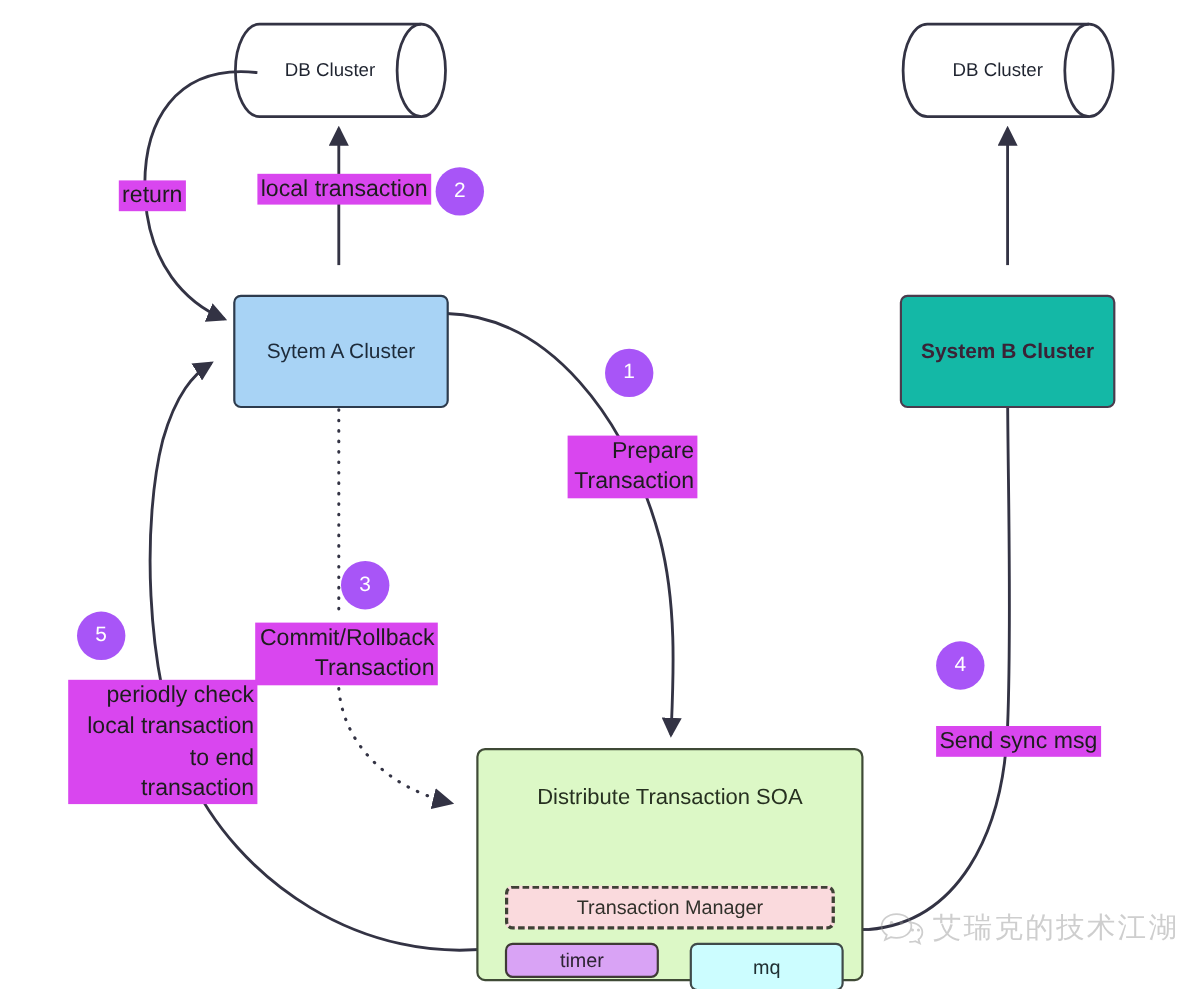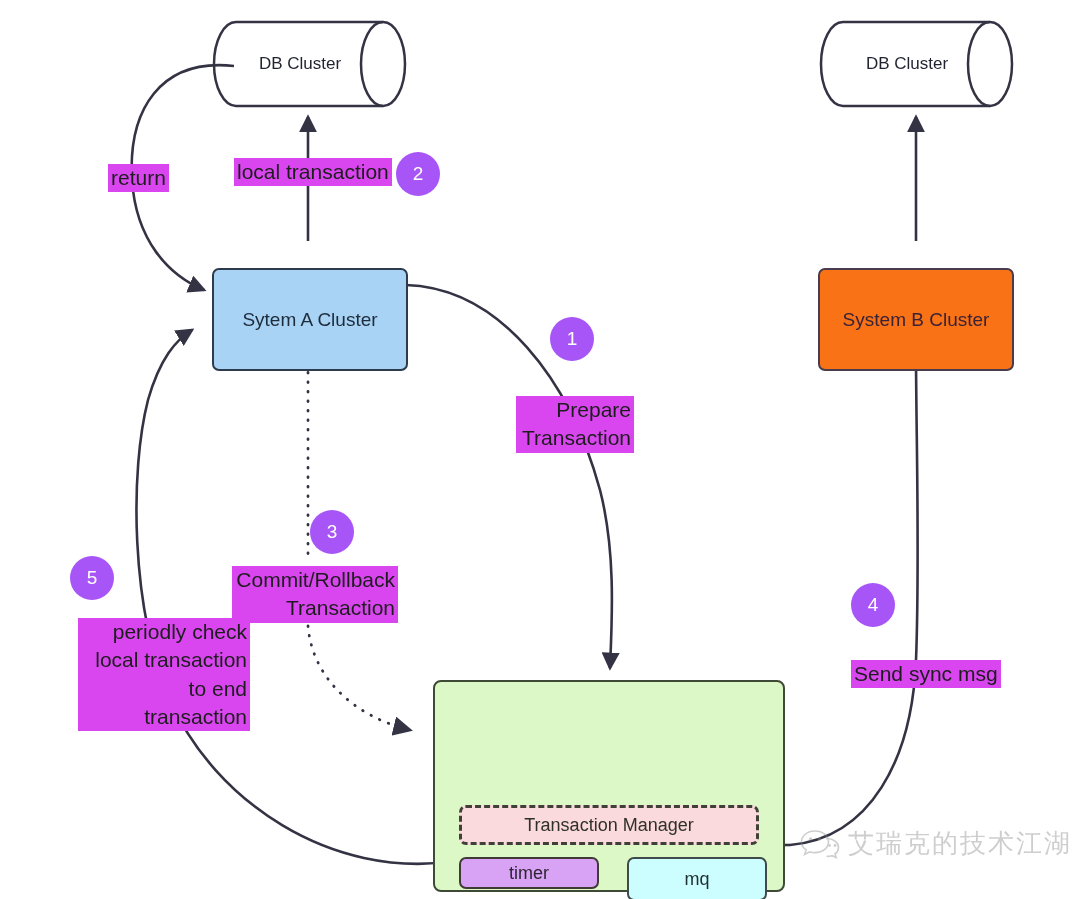--- a/index.html
+++ b/index.html
@@ -39,23 +39,24 @@
     border-radius: 7px;
     font-size: 19px;
     color: #1f2430;
   }
   .sysA {
     background: #a8d3f5;
     border-color: #2d3b4d;
     color: #1d2b3a;
   }
   .sysB {
-    background: #f97316;
+    background: #14b8a6;
     border-color: #4a3b4d;
     color: #3a2236;
+    font-weight: bold;
   }
   .soa-box {
     background: #dcf8c6;
     border: 2px solid #3f4a36;
     border-radius: 8px;
     color: #263020;
   }
   .soa-title {
     position: absolute;
     left: 0;
@@ -188,20 +189,22 @@
 
   <div class="node rect-node sysA" style="left:212px; top:241px; width:196px; height:103px;">
     <span>Sytem A Cluster</span>
   </div>
 
   <div class="node rect-node sysB" style="left:818px; top:241px; width:196px; height:103px;">
     <span>System B Cluster</span>
   </div>
 
   <div class="soa-box" style="position:absolute; left:433px; top:680px; width:348px; height:208px;">
+    <div class="soa-title">Distribute Transaction
+SOA</div>
 
     <div class="node tm-box" style="left:24px; top:96px; width:300px; height:40px;">
       <span>Transaction Manager</span>
     </div>
 
     <div class="node timer-box" style="left:24px; top:148px; width:140px; height:32px;">
       <span>timer</span>
     </div>
 
     <div class="node mq-box" style="left:192px; top:148px; width:140px; height:44px;">
@@ -212,21 +215,21 @@
   <div class="edge-label" style="left:108px; top:164px;">return</div>
 
   <div class="edge-label" style="left:234px; top:158px;">local transaction</div>
 
   <div class="edge-label" style="left:516px; top:396px; width:112px;">Prepare
 Transaction</div>
 
   <div class="edge-label" style="left:232px; top:566px; width:160px;">Commit/Rollback
 Transaction</div>
 
-  <div class="edge-label" style="left:78px; top:618px; width:166px;">periodly check
+  <div class="edge-label" style="left:62px; top:618px; width:166px;">periodly check
 local transaction
 to end transaction</div>
 
   <div class="edge-label" style="left:851px; top:660px;">Send sync msg</div>
 
   <div class="badge" style="left:396px; top:152px;">2</div>
 
   <div class="badge" style="left:550px; top:317px;">1</div>
 
   <div class="badge" style="left:310px; top:510px;">3</div>

